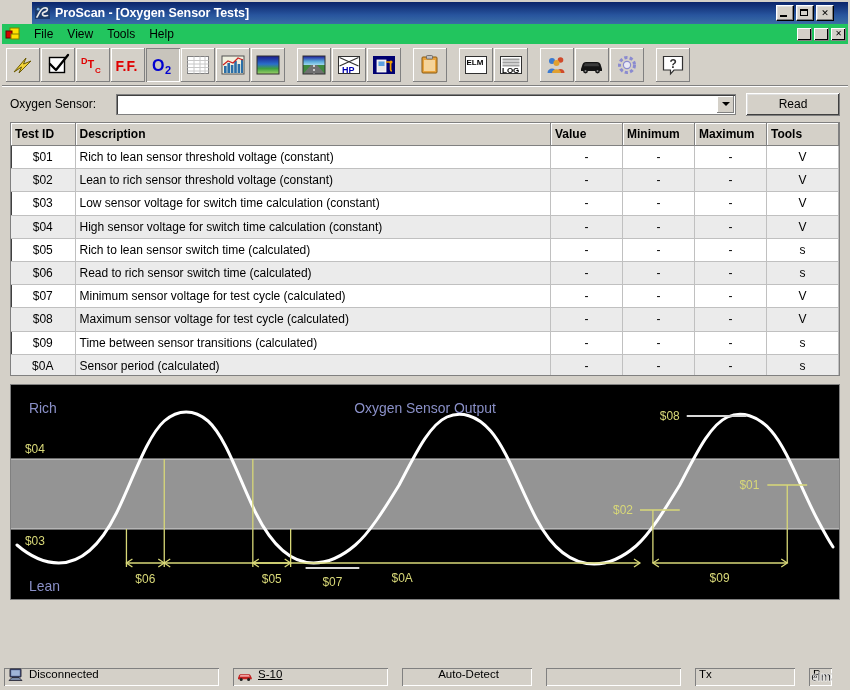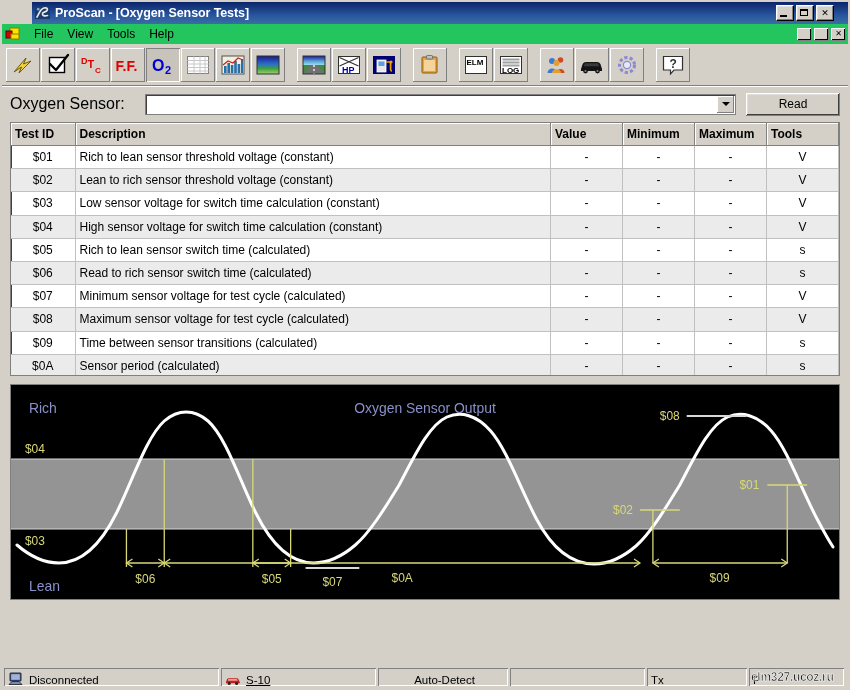--- a/index.html
+++ b/index.html
@@ -101,21 +101,21 @@
   }
   .tsep{width:11px;height:34px;flex:0 0 11px;}
   .ico{width:26px;height:24px;display:block;}
 
   
   .selrow{
     flex:0 0 36px;height:36px;
     display:flex;align-items:center;
     padding:0 8px;box-sizing:border-box;
   }
-  .sel-label{font-size:16px;margin-right:20px;white-space:nowrap;}
+  .sel-label{font-size:12px;margin-right:20px;white-space:nowrap;}
   .combo{
     flex:1;height:21px;display:flex;align-items:stretch;
     background:#fff;
     border:1px solid #808080;
     box-shadow:inset 1px 1px 0 #404040, inset -1px -1px 0 #fff;
     box-sizing:border-box;
   }
   .combo-input{
     flex:1;font-size:12px;padding:2px 4px;color:#000;
     overflow:hidden;white-space:nowrap;
@@ -191,23 +191,23 @@
   
   .filler{flex:1;background:#d4d0c8;}
   .statusbar{
     flex:0 0 22px;height:22px;
     display:flex;align-items:stretch;
     background:#d4d0c8;
     padding:2px 2px;box-sizing:border-box;
   }
   .spanel{
     box-shadow:inset 1px 1px 0 #808080, inset -1px -1px 0 #fff;
-    display:flex;align-items:flex-end;
+    display:flex;align-items:flex-start;
     padding:0 4px;font-size:11.5px;
-    margin-right:2px;box-sizing:border-box;
+    margin-right:14px;box-sizing:border-box;
     overflow:hidden;white-space:nowrap;position:relative;
   }
   .sp1{width:215px;flex:0 0 215px;}
   .sp2{width:155px;flex:0 0 155px;text-decoration:underline;}
   .sp3{width:130px;flex:0 0 130px;justify-content:center;padding-left:7px;}
   .sp4{width:135px;flex:0 0 135px;}
   .sp5{width:100px;flex:0 0 100px;}
   .sp6{flex:1;}
   .spanel .sico{width:16px;height:14px;margin-right:5px;flex:0 0 16px;}
   .watermark{

